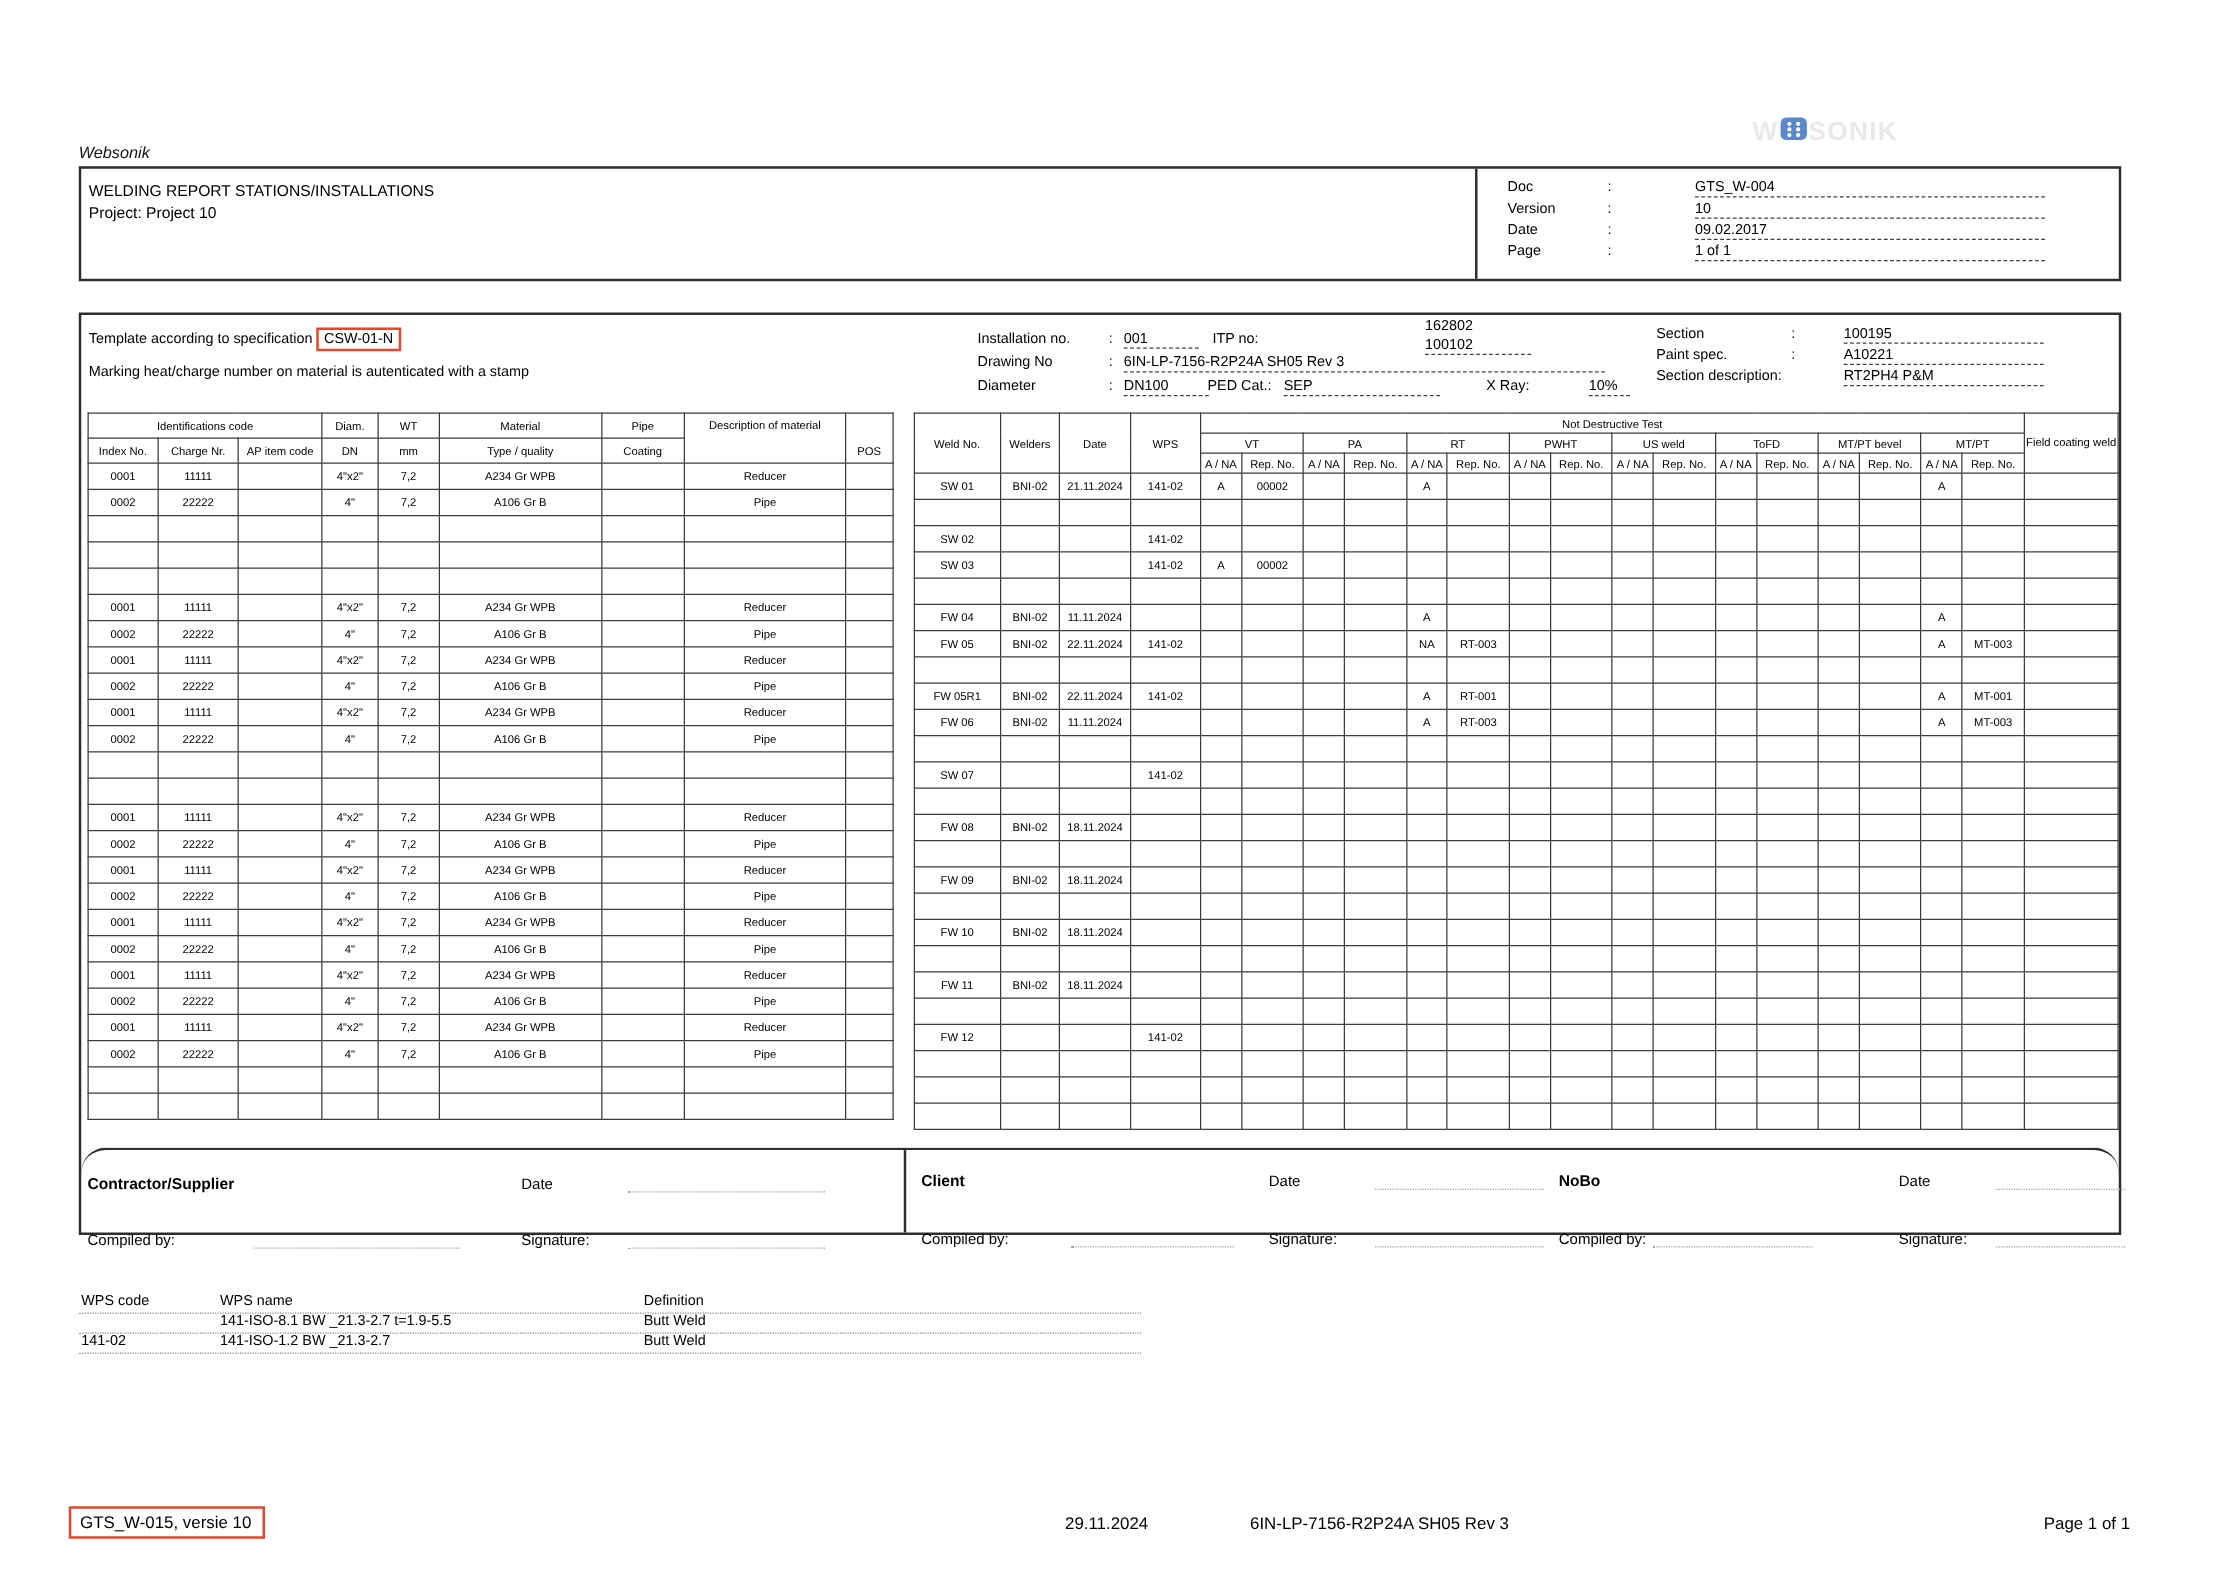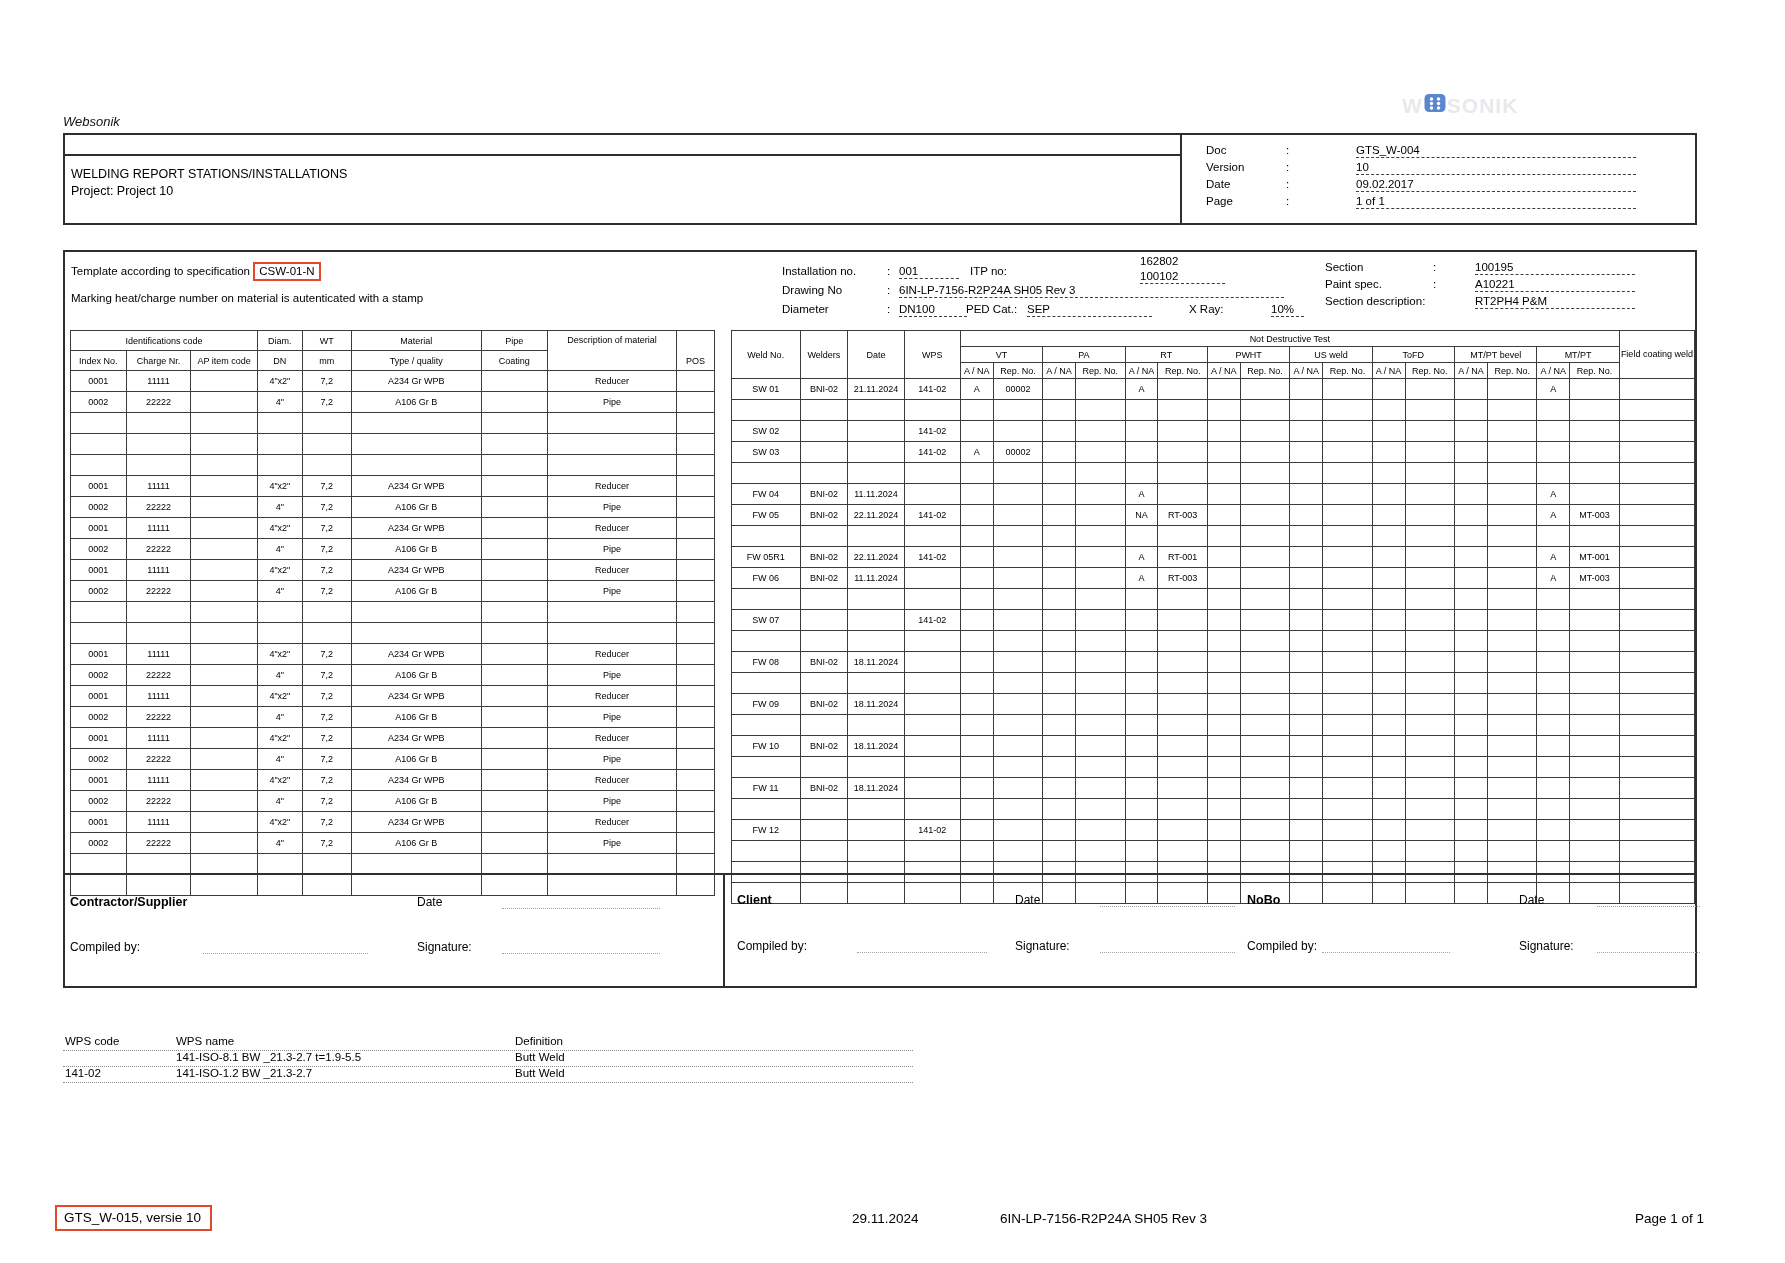--- a/index.html
+++ b/index.html
@@ -9,21 +9,21 @@
 
   .brand { position:absolute; left:63px; top:114px; font-size:13px; font-style:italic; color:#111; }
 
   .watermark { position:absolute; left:1402px; top:93px; display:flex; align-items:center; gap:1px;
                font-size:21px; font-weight:800; letter-spacing:1px; color:#e9e9ed; }
   .wm-icon { display:inline-block; }
 
   
   .hdr-box { position:absolute; left:63px; top:133px; width:1634px; height:92px; border:2px solid var(--heavy);
              display:grid; grid-template-columns:1115px 1fr; }
-  .hdr-left { display:flex; flex-direction:column; }
+  .hdr-left { display:flex; }
   .hdr-strip { height:21px; border-bottom:2px solid var(--heavy); }
   .hdr-title-area { padding:10px 0 0 6px; font-size:12.5px; line-height:17px; color:#000; }
   .hdr-right { border-left:2px solid var(--heavy); padding:9px 0 0 24px; }
   .docrow { position:relative; height:17px; font-size:11.5px; }
   .docrow .dl { position:absolute; left:0; }
   .docrow .dc { position:absolute; left:80px; }
   .docrow .dvd { position:absolute; left:150px; width:280px; border-bottom:1.6px dashed #3e3e3e; padding-bottom:1px; }
 
   
   .main-box { position:absolute; left:63px; top:250px; width:1634px; height:738px; border:2px solid var(--heavy); }
@@ -37,22 +37,22 @@
   th, td { border:1px solid var(--line); font-size:9px; font-weight:400; text-align:center;
            overflow:hidden; white-space:nowrap; color:#000; padding:0 1px; }
   .ltable thead th { height:20px;margin-left:28px; }
   .rtable thead th { height:16px; }
   tbody td { height:21px; }
   .desc-th { vertical-align:top; padding-top:4px; }
   .pos-th { vertical-align:bottom; padding-bottom:4px; }
   .fc-th { line-height:11px; }
 
   
-  .sig-row { position:absolute; left:0; bottom:0; width:100%; height:113px; border-top:2px solid var(--heavy);
-             display:grid; grid-template-columns:660px 1fr; }
+  .sig-row { position:absolute; left:0; bottom:0; width:100%; height:68px; border-top:2px solid var(--heavy);
+             display:grid; grid-template-columns:660px 1fr;border-radius:20px; }
   .sig-left { position:relative; border-right:2px solid var(--heavy); }
   .sig-right { position:relative; }
   .sig-row .lab { position:absolute; font-size:12px; white-space:nowrap; }
   .sig-row .bold { font-weight:700; font-size:12.5px; }
   .dotline { position:absolute; border-bottom:1.5px dotted #a2a2a2; height:1px; }
 
   
   .wps-box { position:absolute; left:63px; top:1035px; width:850px; font-size:11.5px; }
   .wps-row { position:relative; height:16px; border-bottom:1.5px dotted #8a8a8a; }
   .wps-row.hdr { border-top:none; }

